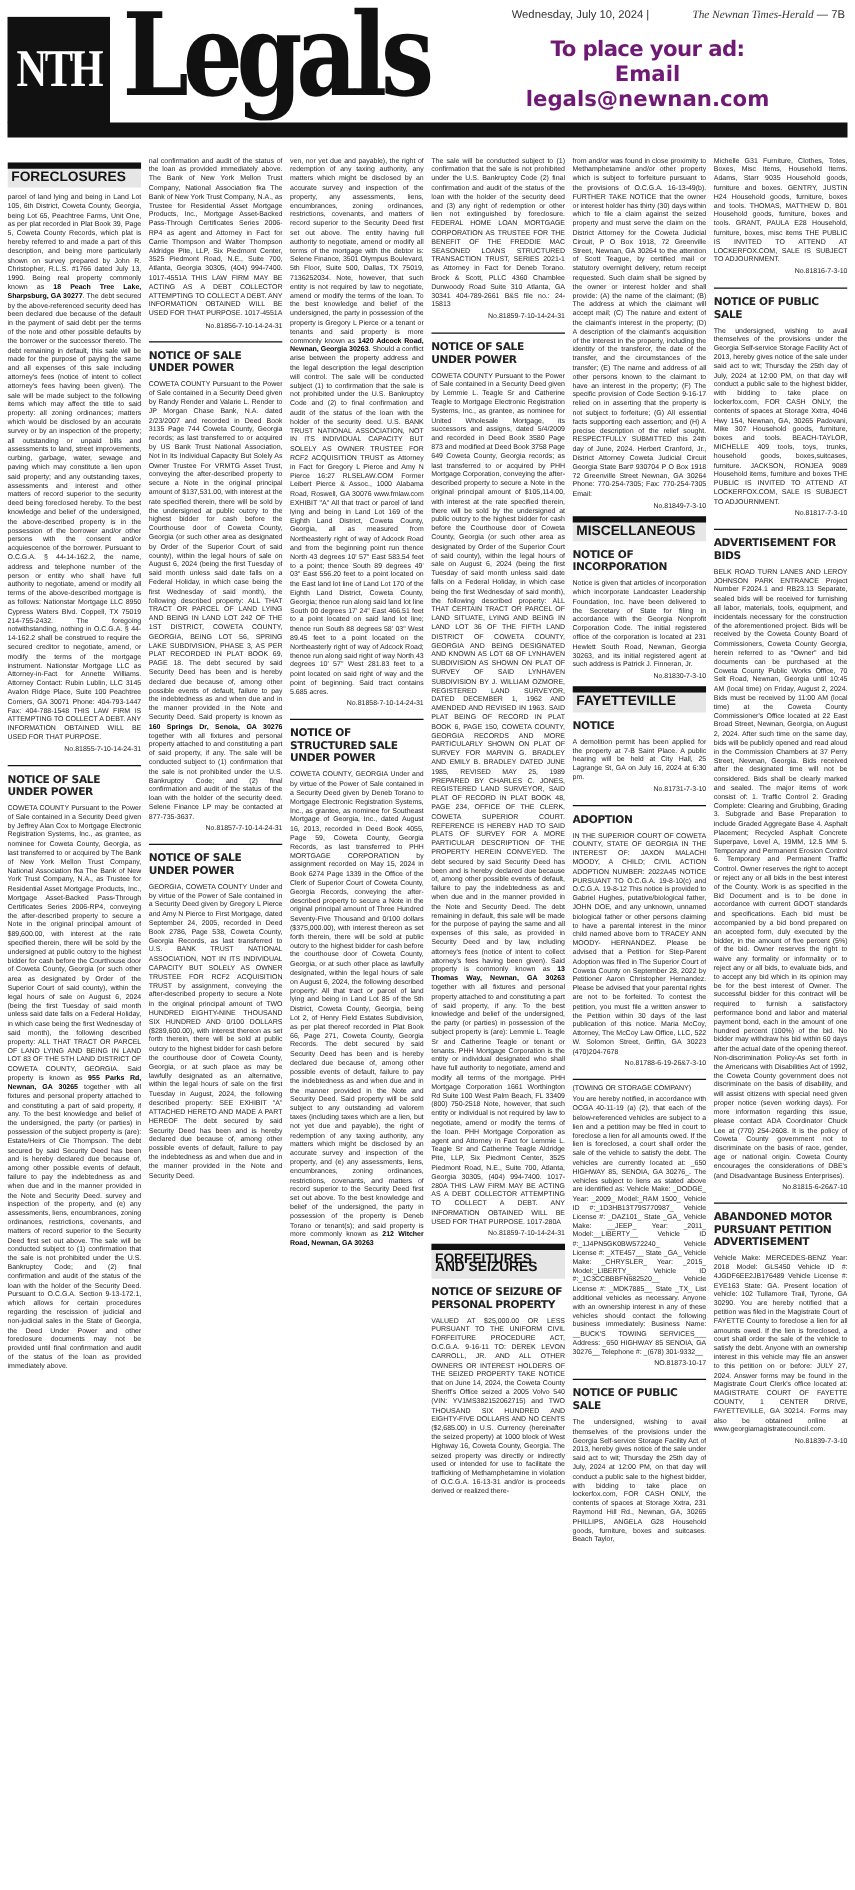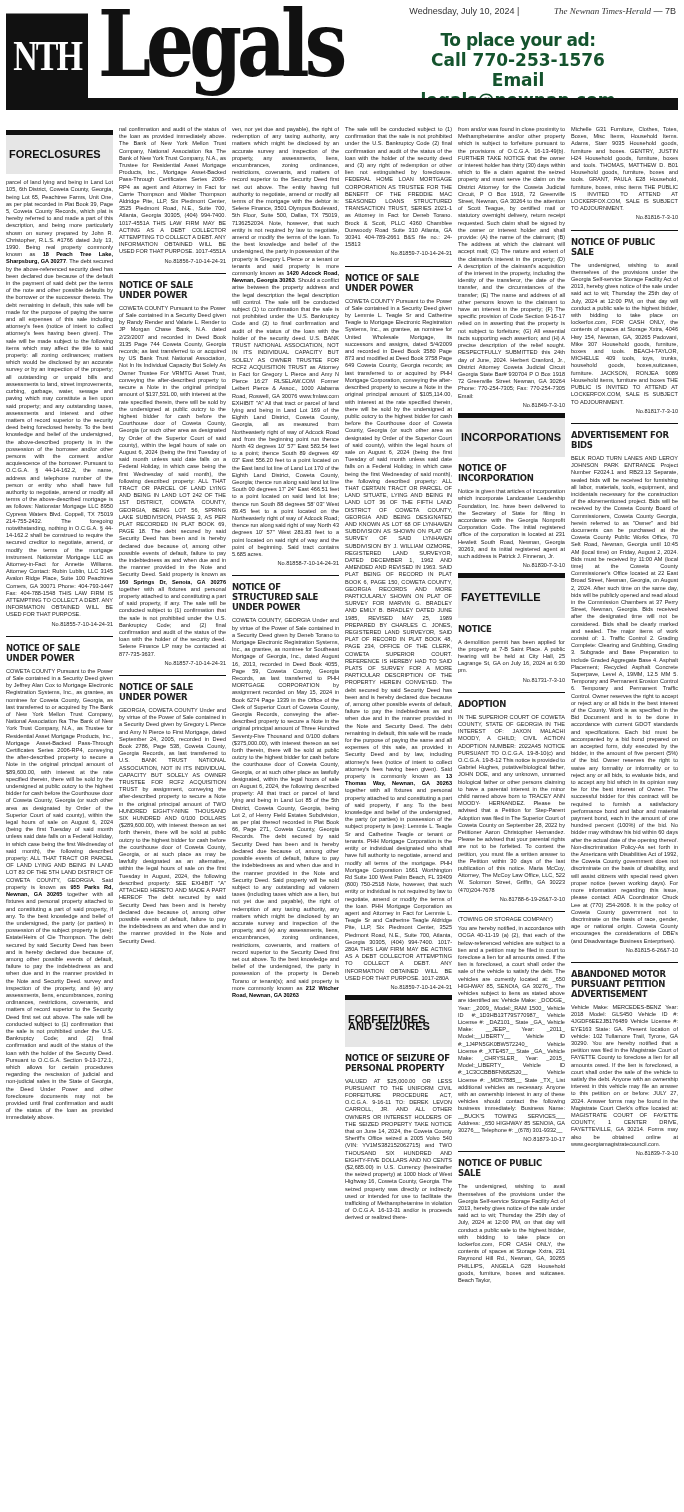--- a/index.html
+++ b/index.html
@@ -3,49 +3,48 @@
 <meta charset="utf-8">
 <style>
   html, body { margin:0; padding:0; background:#ffffff; }
   body { width:684px; height:1512px; overflow:hidden; position:relative; font-family:"Liberation Sans", sans-serif; color:#1a1a1a; }
   .dateline { position:absolute; top:6px; right:8px; font-size:9px; color:#333; font-family:"Liberation Sans", sans-serif; }
   .dateline .paper { font-family:"Liberation Serif", serif; font-style:italic;margin-left:32px; }
   .dateline .pg { font-weight:normal; }
   .masthead { position:absolute; top:4px; left:6px; right:6px; height:100px; }
   .nth-box { position:absolute; left:0; top:18px; width:82px; height:68px; background:#111; color:#fff; font-family:"Liberation Serif", serif; font-size:34px; font-weight:bold; display:flex; align-items:center; justify-content:center; letter-spacing:-2px; transform:scaleY(1.25); }
   .legals-word { position:absolute; left:92px; top:-6px; font-family:"DejaVu Serif", serif; font-size:92px; font-weight:bold; letter-spacing:-6px; color:#111; transform:scaleX(0.82); transform-origin:left top; line-height:1; }
-  .contact { position:absolute; right:40px; top:26px; width:240px; text-align:center; font-family:"DejaVu Sans", sans-serif; font-weight:bold; color:#14532d; }
+  .contact { position:absolute; right:40px; top:26px; width:240px; text-align:center; font-family:"DejaVu Sans", sans-serif; font-weight:bold; color:#701a75; }
   .contact .l1 { font-size:17px; letter-spacing:-0.5px; }
   .contact .l2 { font-size:17px; }
   .contact .l3 { font-size:17px; }
   .rule-bar { position:absolute; top:98px; left:6px; right:6px; height:12px; background:#111; }
   .cols { position:absolute; top:126px; left:6px; right:6px; bottom:0; display:flex; gap:6px; }
   .col { flex:1; overflow:hidden; font-size:5.6px; line-height:7.2px; text-align:justify; color:#222; }
-  .sec-head { border-top:5px solid #111; background:#e6e6e6; font-weight:bold; font-size:11px; padding:16px 3px; margin:4px 0 5px; color:#111; }
+  .sec-head { border-top:5px solid #111; background:#e6e6e6; font-weight:bold; font-size:11px; padding:4px 3px; margin:4px 0 5px; color:#111; }
   .notice-title { font-family:"DejaVu Sans", sans-serif; font-weight:bold; text-align:left; font-size:8.5px; line-height:10px; margin:6px 0 5px; letter-spacing:-0.3px; }
   .hr { border-top:1.5px solid #111; margin:8px 0 4px; }
   .ref { text-align:right; font-size:5.6px; }
   p { margin:0 0 2px; }
   b { color:#000; }
 </style>
 </head>
 <body>
 
 <div class="dateline">
   <span>Wednesday, July 10, 2024 |</span>
   <span class="paper">The Newnan Times-Herald</span>
   <span class="pg">— 7B</span>
 </div>
 
 <div class="masthead">
   <div class="nth-box">NTH</div>
   <div class="legals-word">Legals</div>
   <div class="contact">
     <div class="l1">To place your ad:</div>
-    <div class="l2">Call 770-253-1576</div>
     <div class="l3">Email legals@newnan.com</div>
   </div>
 </div>
 <div class="rule-bar"></div>
 
 <div class="cols">
 
   <div class="col">
     <div class="sec-head">FORECLOSURES</div>
     <p><span>parcel of land lying and being in Land Lot 105, 6th District, Coweta County, Georgia, being Lot 65, Peachtree Farms, Unit One, as per plat recorded in Plat Book 39, Page 5, Coweta County Records, which plat is hereby referred to and made a part of this description, and being more particularly shown on survey prepared by John R. Christopher, R.L.S. #1766 dated July 13, 1990. Being real property commonly known as</span> <b>18 Peach Tree Lake, Sharpsburg, GA 30277</b><span>. The debt secured by the above-referenced security deed has been declared due because of the default in the payment of said debt per the terms of the note and other possible defaults by the borrower or the successor thereto. The debt remaining in default, this sale will be made for the purpose of paying the same and all expenses of this sale including attorney's fees (notice of intent to collect attorney's fees having been given). The sale will be made subject to the following items which may affect the title to said property: all zoning ordinances; matters which would be disclosed by an accurate survey or by an inspection of the property; all outstanding or unpaid bills and assessments to land, street improvements, curbing, garbage, water, sewage and paving which may constitute a lien upon said property; and any outstanding taxes, assessments and interest and other matters of record superior to the security deed being foreclosed hereby. To the best knowledge and belief of the undersigned, the above-described property is in the possession of the borrower and/or other persons with the consent and/or acquiescence of the borrower. Pursuant to O.C.G.A. § 44-14-162.2, the name, address and telephone number of the person or entity who shall have full authority to negotiate, amend or modify all terms of the above-described mortgage is as follows: Nationstar Mortgage LLC 8950 Cypress Waters Blvd. Coppell, TX 75019 214-755-2432. The foregoing notwithstanding, nothing in O.C.G.A. § 44-14-162.2 shall be construed to require the secured creditor to negotiate, amend, or modify the terms of the mortgage instrument. Nationstar Mortgage LLC as Attorney-in-Fact for Annette Williams. Attorney Contact: Rubin Lublin, LLC 3145 Avalon Ridge Place, Suite 100 Peachtree Corners, GA 30071 Phone: 404-793-1447 Fax: 404-788-1548 THIS LAW FIRM IS ATTEMPTING TO COLLECT A DEBT. ANY INFORMATION OBTAINED WILL BE USED FOR THAT PURPOSE.</span></p>
@@ -83,21 +82,21 @@
     <p><span>COWETA COUNTY Pursuant to the Power of Sale contained in a Security Deed given by Lemmie L. Teagle Sr and Catherine Teagle to Mortgage Electronic Registration Systems, Inc., as grantee, as nominee for United Wholesale Mortgage, its successors and assigns, dated 5/4/2009 and recorded in Deed Book 3580 Page 873 and modified at Deed Book 3758 Page 649 Coweta County, Georgia records; as last transferred to or acquired by PHH Mortgage Corporation, conveying the after-described property to secure a Note in the original principal amount of $105,114.00, with interest at the rate specified therein, there will be sold by the undersigned at public outcry to the highest bidder for cash before the Courthouse door of Coweta County, Georgia (or such other area as designated by Order of the Superior Court of said county), within the legal hours of sale on August 6, 2024 (being the first Tuesday of said month unless said date falls on a Federal Holiday, in which case being the first Wednesday of said month), the following described property: ALL THAT CERTAIN TRACT OR PARCEL OF LAND SITUATE, LYING AND BEING IN LAND LOT 36 OF THE FIFTH LAND DISTRICT OF COWETA COUNTY, GEORGIA AND BEING DESIGNATED AND KNOWN AS LOT 68 OF LYNHAVEN SUBDIVISION AS SHOWN ON PLAT OF SURVEY OF SAID LYNHAVEN SUBDIVISION BY J. WILLIAM OZMORE, REGISTERED LAND SURVEYOR, DATED DECEMBER 1, 1962 AND AMENDED AND REVISED IN 1963. SAID PLAT BEING OF RECORD IN PLAT BOOK 6, PAGE 150, COWETA COUNTY, GEORGIA RECORDS AND MORE PARTICULARLY SHOWN ON PLAT OF SURVEY FOR MARVIN G. BRADLEY AND EMILY B. BRADLEY DATED JUNE 1985, REVISED MAY 25, 1989 PREPARED BY CHARLES C. JONES, REGISTERED LAND SURVEYOR, SAID PLAT OF RECORD IN PLAT BOOK 48, PAGE 234, OFFICE OF THE CLERK, COWETA SUPERIOR COURT. REFERENCE IS HEREBY HAD TO SAID PLATS OF SURVEY FOR A MORE PARTICULAR DESCRIPTION OF THE PROPERTY HEREIN CONVEYED. The debt secured by said Security Deed has been and is hereby declared due because of, among other possible events of default, failure to pay the indebtedness as and when due and in the manner provided in the Note and Security Deed. The debt remaining in default, this sale will be made for the purpose of paying the same and all expenses of this sale, as provided in Security Deed and by law, including attorney's fees (notice of intent to collect attorney's fees having been given). Said property is commonly known as</span> <b>13 Thomas Way, Newnan, GA 30263</b> <span>together with all fixtures and personal property attached to and constituting a part of said property, if any. To the best knowledge and belief of the undersigned, the party (or parties) in possession of the subject property is (are): Lemmie L. Teagle Sr and Catherine Teagle or tenant or tenants. PHH Mortgage Corporation is the entity or individual designated who shall have full authority to negotiate, amend and modify all terms of the mortgage. PHH Mortgage Corporation 1661 Worthington Rd Suite 100 West Palm Beach, FL 33409 (800) 750-2518 Note, however, that such entity or individual is not required by law to negotiate, amend or modify the terms of the loan. PHH Mortgage Corporation as agent and Attorney in Fact for Lemmie L. Teagle Sr and Catherine Teagle Aldridge Pite, LLP, Six Piedmont Center, 3525 Piedmont Road, N.E., Suite 700, Atlanta, Georgia 30305, (404) 994-7400. 1017-280A THIS LAW FIRM MAY BE ACTING AS A DEBT COLLECTOR ATTEMPTING TO COLLECT A DEBT. ANY INFORMATION OBTAINED WILL BE USED FOR THAT PURPOSE. 1017-280A</span></p>
     <div class="ref">No.81859-7-10-14-24-31</div>
     <div class="sec-head">FORFEITURES AND SEIZURES</div>
     <div class="notice-title">NOTICE OF SEIZURE OF PERSONAL PROPERTY</div>
     <p>VALUED AT $25,000.00 OR LESS PURSUANT TO THE UNIFORM CIVIL FORFEITURE PROCEDURE ACT, O.C.G.A. 9-16-11 TO: DEREK LEVON CARROLL, JR. AND ALL OTHER OWNERS OR INTEREST HOLDERS OF THE SEIZED PROPERTY TAKE NOTICE that on June 14, 2024, the Coweta County Sheriff's Office seized a 2005 Volvo 540 (VIN: YV1MS382152062715) and TWO THOUSAND SIX HUNDRED AND EIGHTY-FIVE DOLLARS AND NO CENTS ($2,685.00) in U.S. Currency (hereinafter the seized property) at 1000 block of West Highway 16, Coweta County, Georgia. The seized property was directly or indirectly used or intended for use to facilitate the trafficking of Methamphetamine in violation of O.C.G.A. 16-13-31 and/or is proceeds derived or realized there-</p>
   </div>
 
   <div class="col">
     <p>from and/or was found in close proximity to Methamphetamine and/or other property which is subject to forfeiture pursuant to the provisions of O.C.G.A. 16-13-49(b). FURTHER TAKE NOTICE that the owner or interest holder has thirty (30) days within which to file a claim against the seized property and must serve the claim on the District Attorney for the Coweta Judicial Circuit, P O Box 1918, 72 Greenville Street, Newnan, GA 30264 to the attention of Scott Teague, by certified mail or statutory overnight delivery, return receipt requested. Such claim shall be signed by the owner or interest holder and shall provide: (A) the name of the claimant; (B) The address at which the claimant will accept mail; (C) The nature and extent of the claimant's interest in the property; (D) A description of the claimant's acquisition of the interest in the property, including the identity of the transferor, the date of the transfer, and the circumstances of the transfer; (E) The name and address of all other persons known to the claimant to have an interest in the property; (F) The specific provision of Code Section 9-16-17 relied on in asserting that the property is not subject to forfeiture; (G) All essential facts supporting each assertion; and (H) A precise description of the relief sought. RESPECTFULLY SUBMITTED this 24th day of June, 2024. Herbert Cranford, Jr., District Attorney Coweta Judicial Circuit Georgia State Bar# 930704 P O Box 1918 72 Greenville Street Newnan, GA 30264 Phone: 770-254-7305; Fax: 770-254-7305 Email: </p>
     <div class="ref">No.81849-7-3-10</div>
-    <div class="sec-head">INCORPORATIONS</div>
+    <div class="sec-head">MISCELLANEOUS</div>
     <div class="notice-title">NOTICE OF INCORPORATION</div>
     <p>Notice is given that articles of incorporation which incorporate Landcaster Leadership Foundation, Inc. have been delivered to the Secretary of State for filing in accordance with the Georgia Nonprofit Corporation Code. The initial registered office of the corporation is located at 231 Hewlett South Road, Newnan, Georgia 30263, and its initial registered agent at such address is Patrick J. Finneran, Jr.</p>
     <div class="ref">No.81830-7-3-10</div>
     <div class="sec-head">FAYETTEVILLE</div>
     <div class="notice-title">NOTICE</div>
     <p>A demolition permit has been applied for the property at 7-B Saint Place. A public hearing will be held at City Hall, 25 Lagrange St, GA on July 16, 2024 at 6:30 pm.</p>
     <div class="ref">No.81731-7-3-10</div>
     <div class="hr"></div>
     <div class="notice-title">ADOPTION</div>
     <p>IN THE SUPERIOR COURT OF COWETA COUNTY, STATE OF GEORGIA IN THE INTEREST OF: JAXON MALACHI MOODY, A CHILD; CIVIL ACTION ADOPTION NUMBER: 2022A45 NOTICE PURSUANT TO O.C.G.A. 19-8-10(c) and O.C.G.A. 19-8-12 This notice is provided to Gabriel Hughes, putative/biological father, JOHN DOE, and any unknown, unnamed biological father or other persons claiming to have a parental interest in the minor child named above born to TRACEY ANN MOODY- HERNANDEZ. Please be advised that a Petition for Step-Parent Adoption was filed in The Superior Court of Coweta County on September 28, 2022 by Petitioner Aaron Christopher Hernandez. Please be advised that your parental rights are not to be forfeited. To contest the petition, you must file a written answer to the Petition within 30 days of the last publication of this notice. Maria McCoy, Attorney, The McCoy Law Office, LLC, 522 W. Solomon Street, Griffin, GA 30223 (470)204-7678</p>

